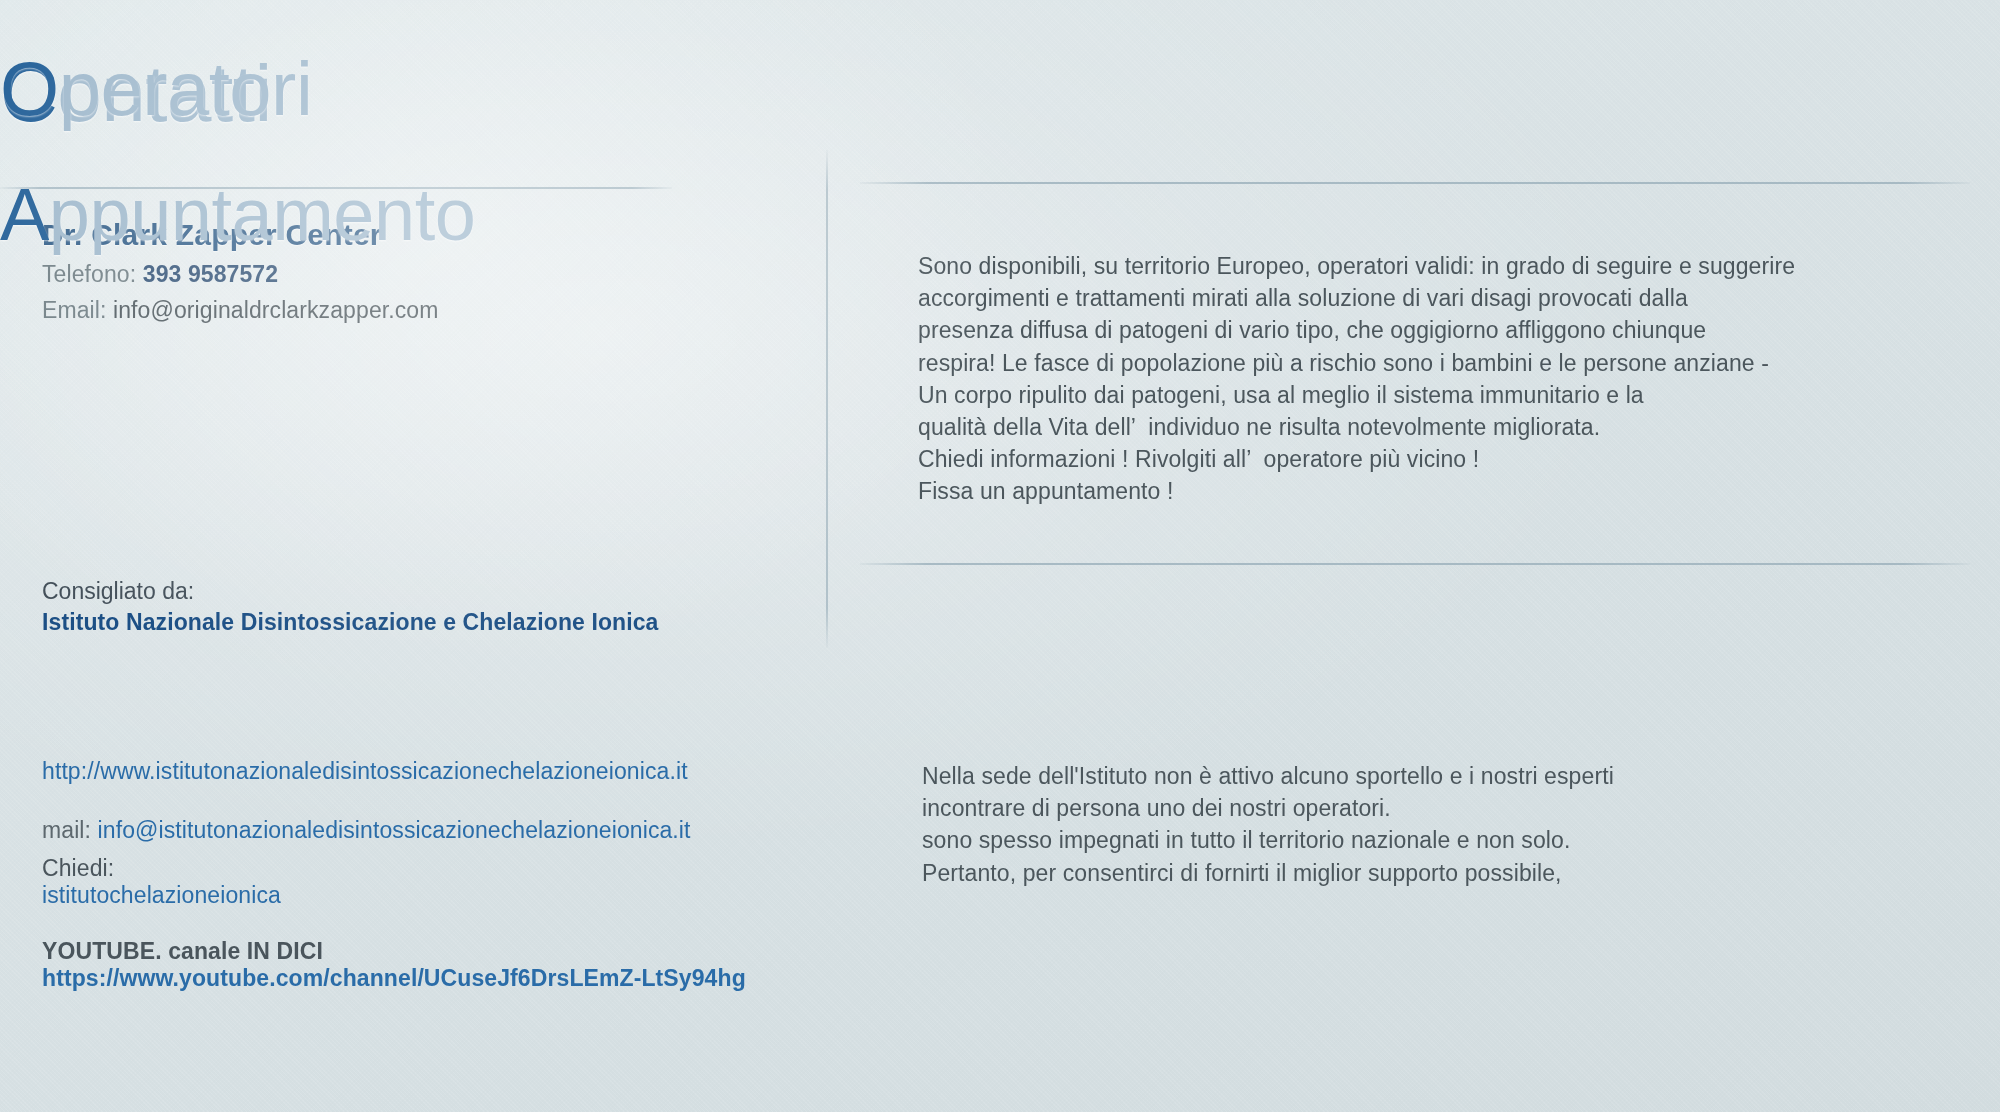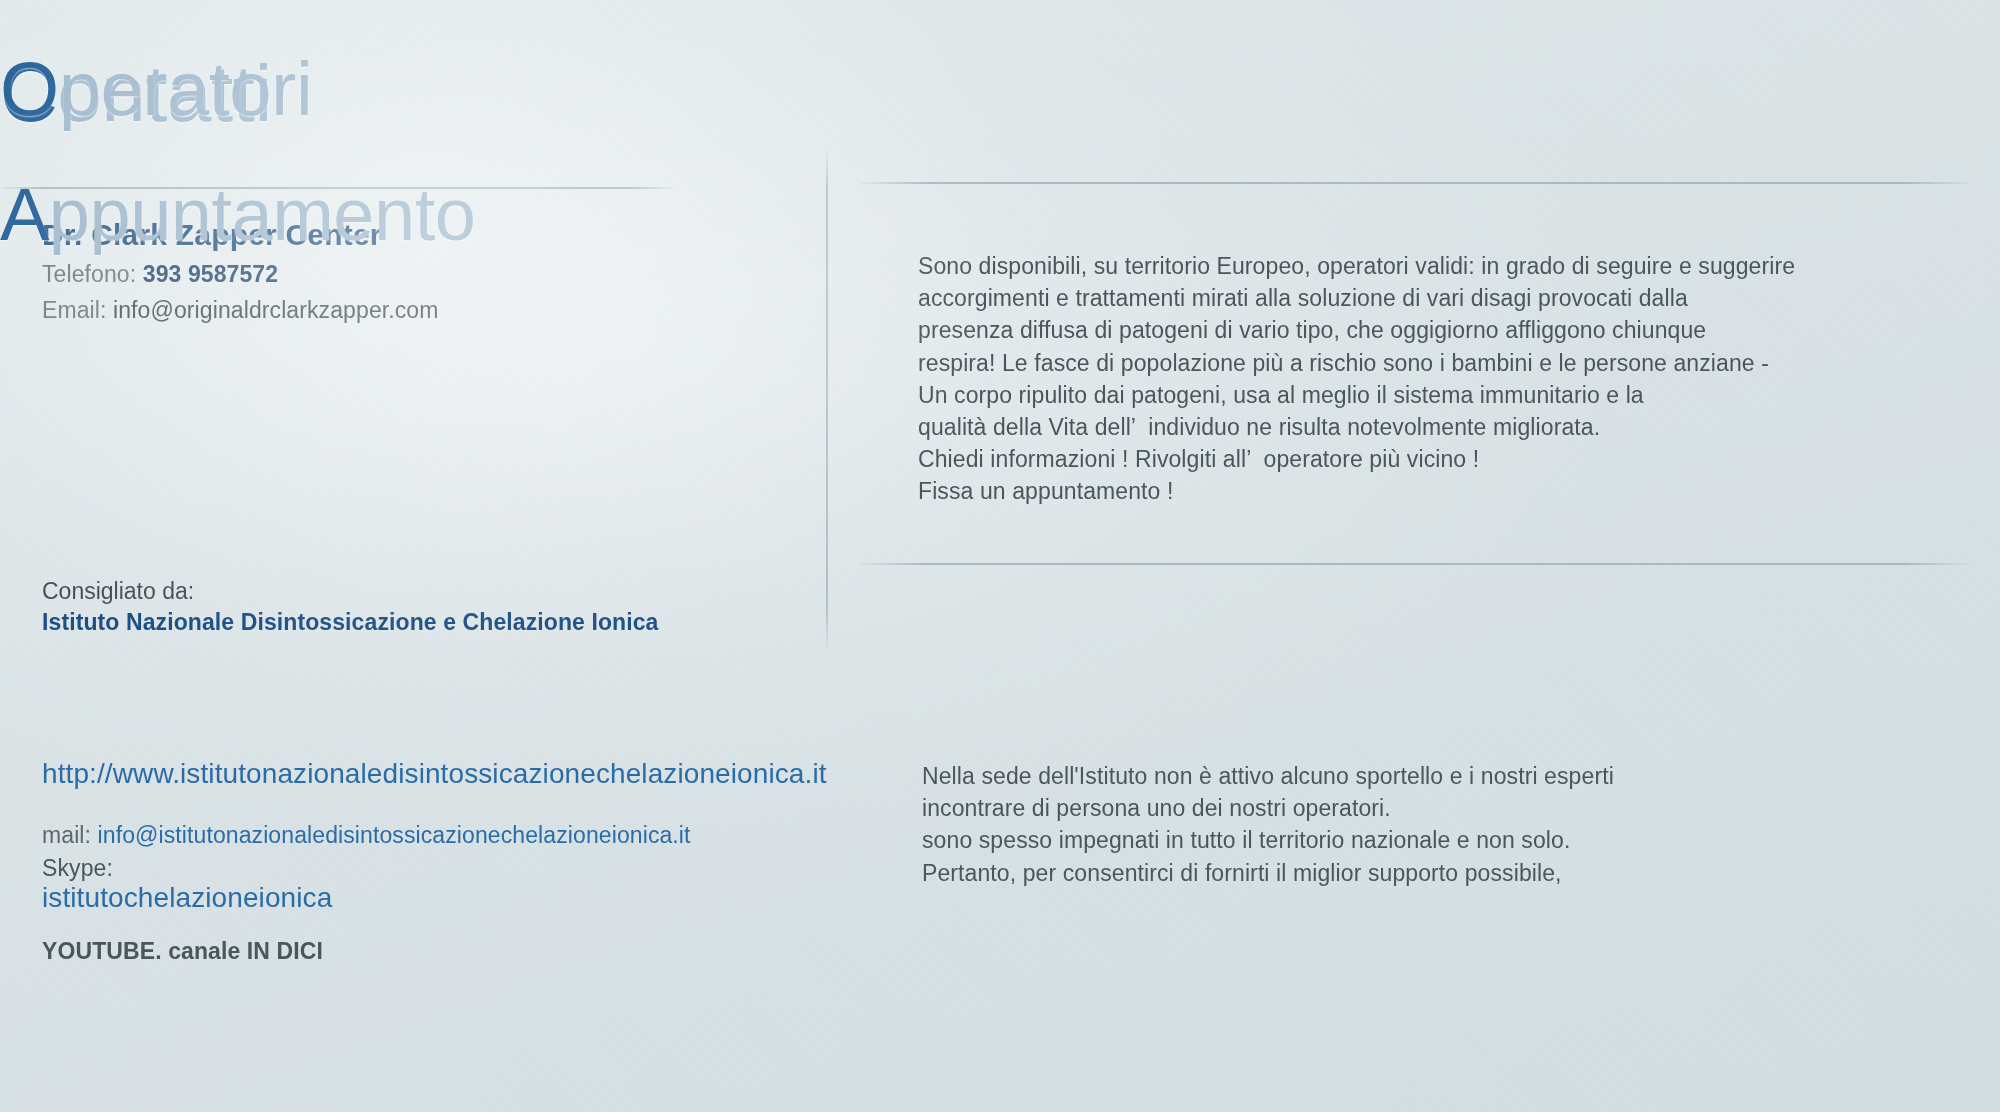--- a/index.html
+++ b/index.html
@@ -105,21 +105,21 @@
   }
   .sub-strong {
     font-size: 23px;
     font-weight: 700;
     color: #1c4f85;
     letter-spacing: .1px;
     margin-top: 4px;
   }
 
   .link {
-    font-size: 28px;
+    font-size: 23px;
     color: #2a6ca8;
     text-decoration: none;
     letter-spacing: .1px;
     display: block;
   }
   .plain {
     font-size: 23px;
     color: #4a555c;
     letter-spacing: .1px;
     display: block;
@@ -174,26 +174,27 @@
       <div class="sub-label">Consigliato da:</div>
       <div class="sub-strong">Istituto Nazionale Disintossicazione e Chelazione Ionica</div>
     </div>
 
     <div style="position:absolute;left:42px;top:758px;">
       <a class="link" href="#">http://www.istitutonazionaledisintossicazionechelazioneionica.it</a>
       <div class="mailline"><span>mail:</span> <a class="link-inline" href="#">info@istitutonazionaledisintossicazionechelazioneionica.it</a></div>
     </div>
 
     <div style="position:absolute;left:42px;top:855px;">
-      <div class="plain">Skype:</div>
+      <div class="plain">Chiedi:</div>
       <a class="link" href="#">istitutochelazioneionica</a>
     </div>
 
     <div style="position:absolute;left:42px;top:938px;font-weight:bold;">
       <div class="plain">YOUTUBE. canale IN DICI</div>
+      <a class="link" href="#">https://www.youtube.com/channel/UCuseJf6DrsLEmZ-LtSy94hg</a>
     </div>
   </div>
 
   <div class="vrule" id="vdivider" style="position:absolute;"></div>
 
   <div class="col" style="left:0;top:0;width:2000px;height:1112px;pointer-events:none;">
 
     <h1 class="section-title" id="title-operatori" style="pointer-events:auto;"><span class="drop">O</span><span>peratori</span></h1>
 
     <div class="rule" id="rule-operatori" style="position:absolute;"></div>

